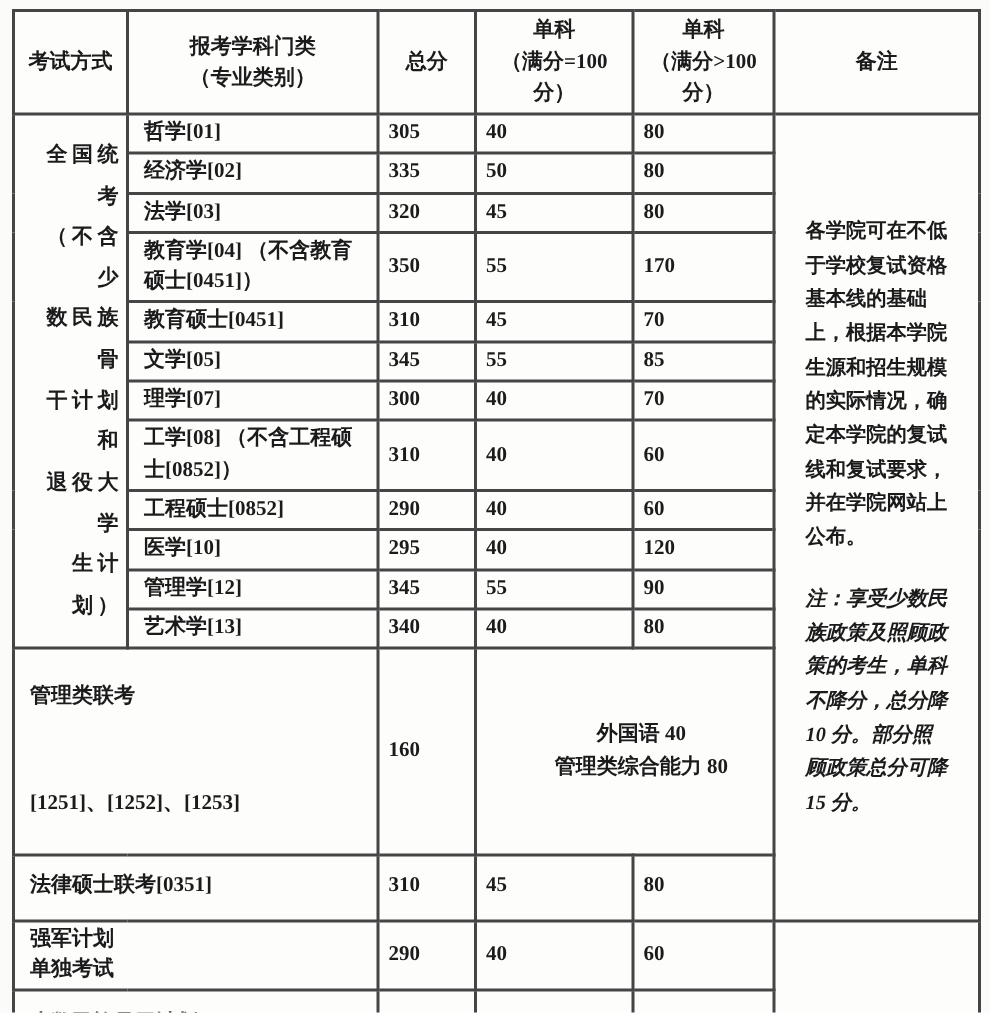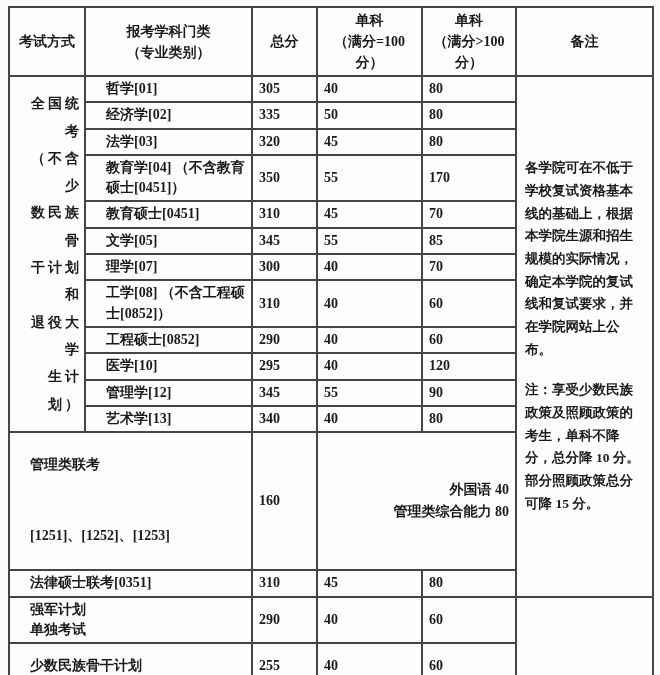--- a/index.html
+++ b/index.html
@@ -26,54 +26,54 @@
     vertical-align:middle;
     font-weight:bold;
     overflow:hidden;
   }
   th{
     text-align:center;
     white-space:pre-line;
     line-height:1.5;
   }
   .c{text-align:left;}
-  .l{text-align:left;white-space:pre-line;padding-left:20px;}
+  .l{text-align:left;white-space:pre-line;padding-left:10px;}
   .national-label{
     text-align:right;
     white-space:pre-line;
     letter-spacing:3px;
     line-height:1.95;
     padding:4px 2px 4px 6px;
     vertical-align:middle;
   }
   .remark-cell{
     vertical-align:middle;
     padding:4px 8px;
     font-size:13.5px;
     line-height:1.68;
     text-align:left;
   }
-  .remark-cell p{margin:0;}
-  .remark-cell p + p{margin-top:1.35em;}
+  .remark-cell p{margin:12px;}
+  .remark-cell p + p{margin-top:1.35em;font-style:italic;}
   .mgmt-label span{display:block;}
   .mgmt-label .line1{margin-bottom:30px;}
   .mgmt-note{
-    text-align:right;
+    text-align:center;
     white-space:pre-line;
     padding-left:28px;
     line-height:1.6;
   }
   .veteran-note{text-align:center;}
   
   .hdr{height:56px}
   .h28{height:26px}
   .h30{height:16px}
   .h42{height:40px}
   .h70{height:66px}
-  .h37{height:27px}
+  .h37{height:44px}
   .h47{height:43px}
   .h33{height:46px}
   .h38{height:34px}
 </style>
 </head>
 <body>
 
 <table>
   <colgroup>
     <col style="width:76px">

